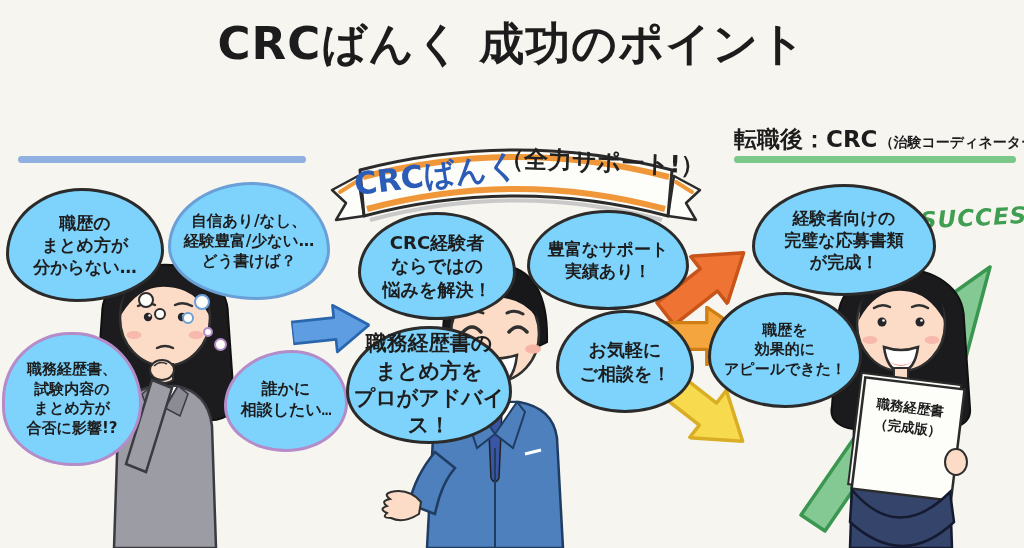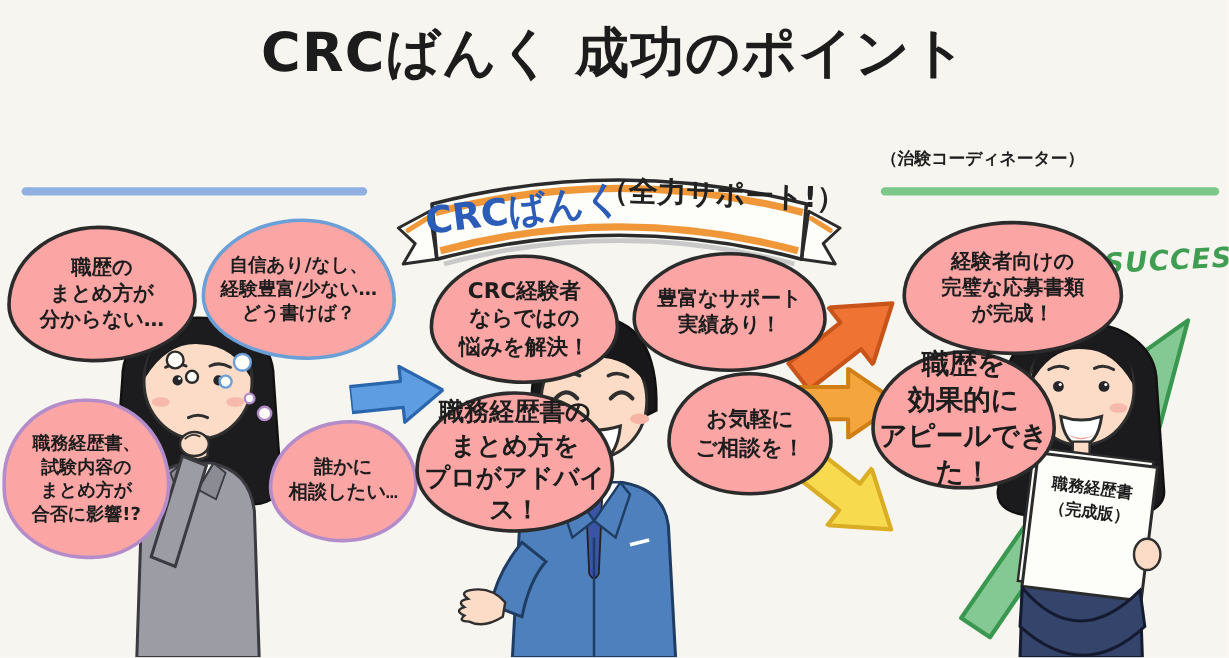--- a/index.html
+++ b/index.html
@@ -7,21 +7,21 @@
   #stage{position:relative;width:1024px;height:548px;background:#f7f5ef;overflow:hidden;}
   .abs{position:absolute;}
   
   .page-title{left:0;top:14px;width:100%;text-align:center;font-size:45px;font-weight:800;color:#1c1c1c;letter-spacing:1px;}
   
   .sec-head{display:flex;align-items:baseline;gap:2px;color:#1d1d1d;white-space:nowrap;}
   .sec-head .main{font-size:23px;font-weight:800;}
   .sec-head .note{font-size:14px;font-weight:700;}
   .underbar{height:7px;border-radius:4px;}
   
-  .bubble{background:#fca5a5;border:3px solid #2b2b2b;display:flex;align-items:center;justify-content:center;
+  .bubble{background:#7dd3fc;border:3px solid #2b2b2b;display:flex;align-items:center;justify-content:center;
           text-align:center;font-weight:700;color:#1d1d1d;line-height:1.3;white-space:pre-line;z-index:3;}
   .bubble.blue{border-color:#6b9fd8;}
   .bubble.purple{border-color:#b48cc9;}
   .cloud{border-radius:48% 52% 55% 45% / 58% 55% 45% 42%;}
   .oval{border-radius:50% 50% 50% 50% / 56% 56% 44% 44%;}
   .trail{position:absolute;background:#fdfdf9;border-radius:50%;z-index:3;}
   
   .banner-text span{position:absolute;font-weight:800;white-space:nowrap;}
   
   .success{font-size:23px;font-weight:800;font-style:italic;color:#3f9e52;transform:rotate(-3deg);letter-spacing:1px;z-index:2;}
@@ -33,20 +33,21 @@
 </head>
 <body>
 
 <div id="stage">
 
   <div class="abs page-title">CRCばんく 成功のポイント</div>
 
   <div class="abs underbar" style="left:18px;top:156px;width:288px;background:#8fb0e0;"></div>
 
   <div class="abs sec-head" style="left:734px;top:124px;">
+    <span class="main">転職後：CRC</span>
     <span class="note">（治験コーディネーター）</span>
   </div>
   <div class="abs underbar" style="left:734px;top:156px;width:282px;background:#7cc78a;"></div>
 
   <svg class="abs" style="left:775px;top:205px;z-index:0;" width="230" height="330" viewBox="0 0 230 330">
     <polygon points="26,310 50,326 176,142 191,152 215,62 139,116 153,126" fill="#84c893" stroke="#3a9750" stroke-width="3.5" stroke-linejoin="round"></polygon>
   </svg>
 
   <div class="abs success" style="left:920px;top:204px;">SUCCESS!</div>
 
@@ -192,21 +193,21 @@
 まとめ方を
 プロがアドバイス！</div>
   <div class="abs bubble oval" style="left:527px;top:210px;width:156px;height:94px;font-size:17px;">豊富なサポート
 実績あり！</div>
   <div class="abs bubble oval" style="left:556px;top:310px;width:132px;height:97px;font-size:18px;">お気軽に
 ご相談を！</div>
 
   <div class="abs bubble oval" style="left:752px;top:184px;width:178px;height:106px;font-size:17px;">経験者向けの
 完璧な応募書類
 が完成！</div>
-  <div class="abs bubble oval" style="left:726px;top:292px;width:148px;height:110px;font-size:23px;">職歴を
+  <div class="abs bubble oval" style="left:708px;top:292px;width:148px;height:110px;font-size:15px;">職歴を
 効果的に
 アピールできた！</div>
 
   <svg class="abs flow" style="left:292px;top:300px;transform:rotate(-6deg);" width="78" height="58" viewBox="0 0 100 62">
     <polygon points="0,17 55,17 55,1 99,31 55,61 55,45 0,45" fill="#5f9de2" stroke="#2a66ad" stroke-width="3.5" stroke-linejoin="round"></polygon>
   </svg>
   <svg class="abs flow" style="left:652px;top:252px;transform:rotate(-38deg);" width="106" height="62" viewBox="0 0 100 62">
     <polygon points="0,17 55,17 55,1 99,31 55,61 55,45 0,45" fill="#ef7434" stroke="#c8541a" stroke-width="3.5" stroke-linejoin="round"></polygon>
   </svg>
   <svg class="abs flow" style="left:654px;top:306px;" width="96" height="60" viewBox="0 0 100 62">

